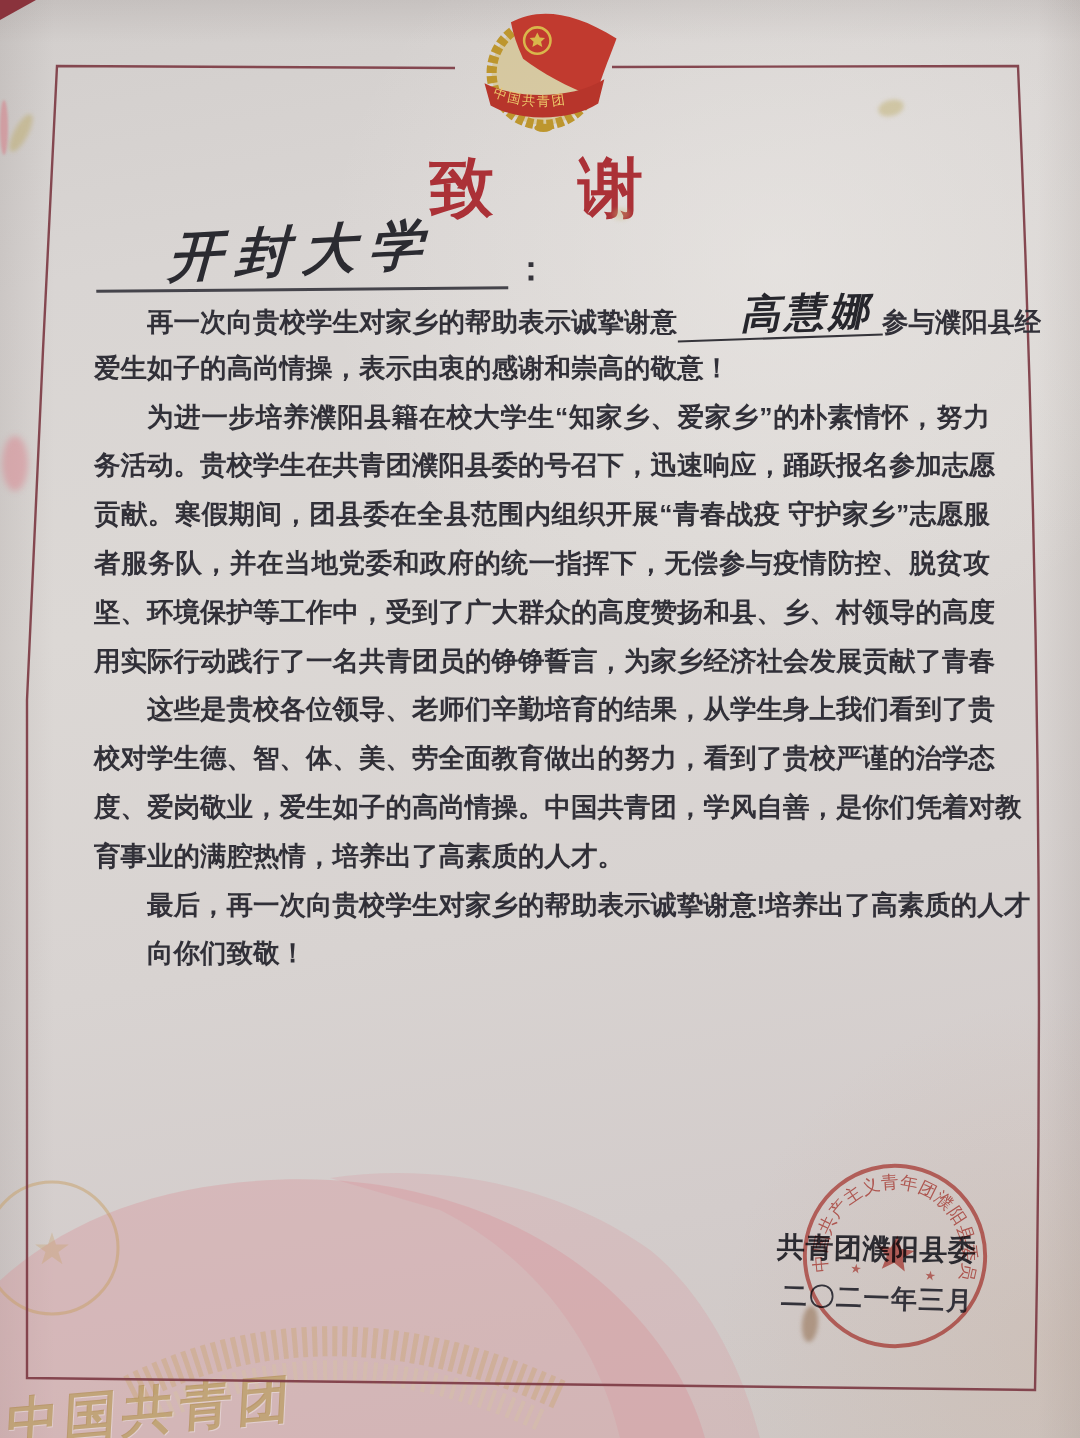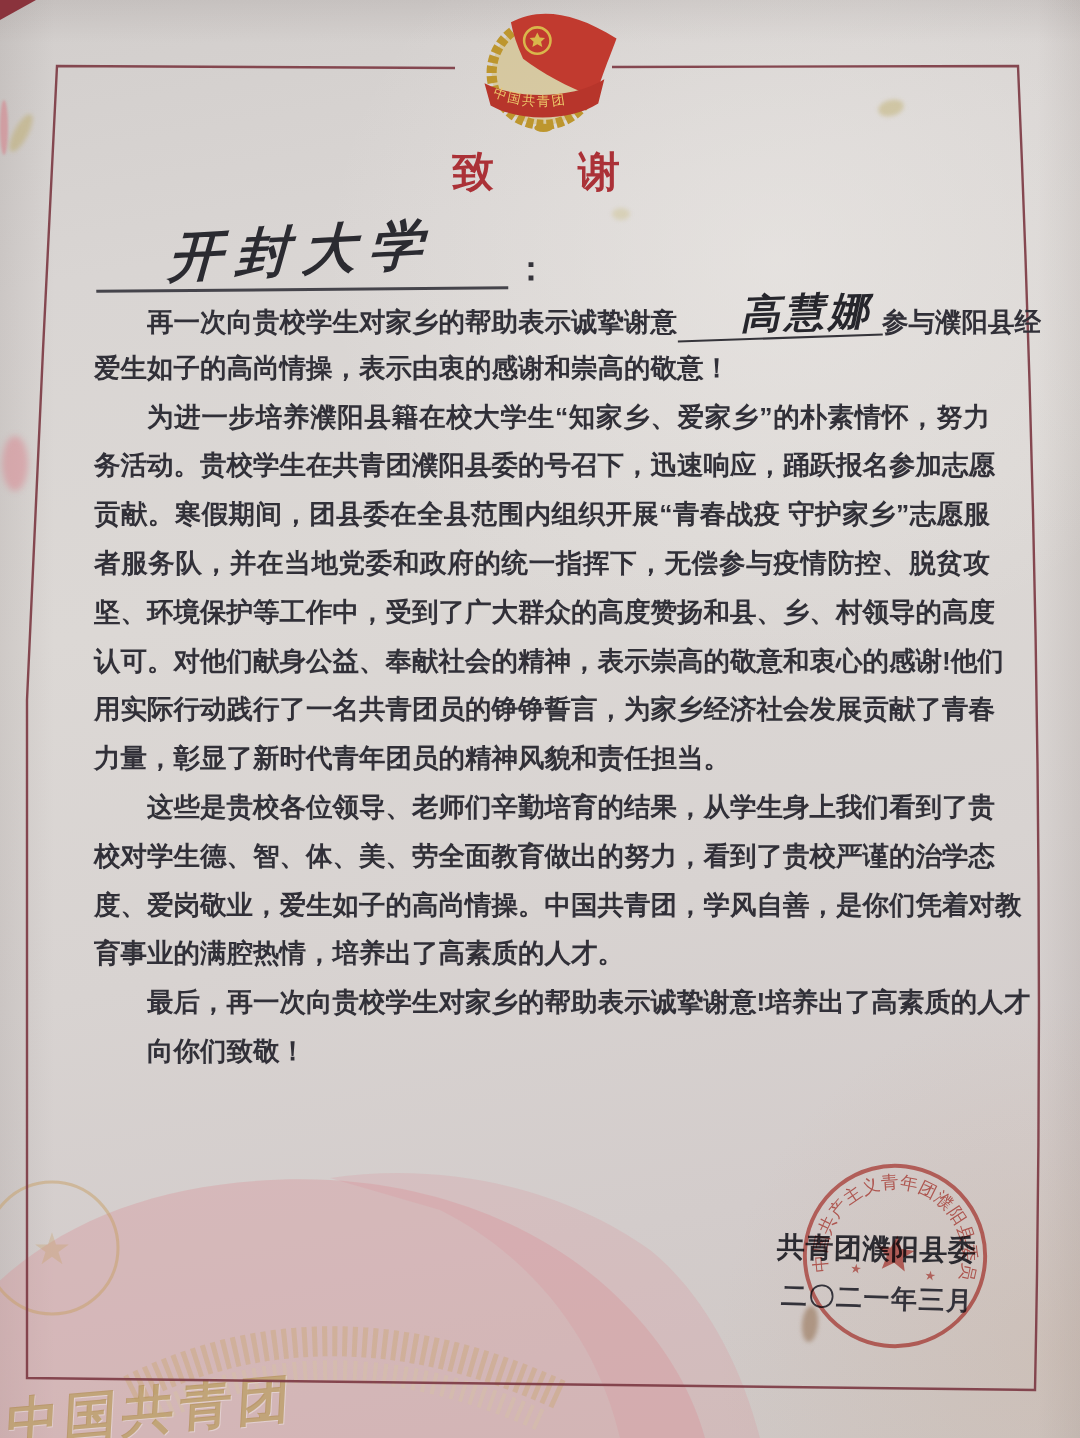--- a/index.html
+++ b/index.html
@@ -17,21 +17,21 @@
       linear-gradient(270deg, rgba(110,95,90,.12), rgba(110,95,90,0) 4%),
       linear-gradient(180deg, rgba(130,120,118,.16), rgba(130,120,118,0) 3%);
   }
   svg{position:absolute;left:0;top:0;}
   .frame-svg{width:1080px;height:1438px;z-index:6;}
   .wm-svg{left:0;top:1140px;width:960px;height:298px;z-index:2;}
   .emblem-svg{left:466px;top:2px;width:168px;height:132px;z-index:7;}
   .stamp-svg{left:797px;top:1158px;width:196px;height:196px;z-index:9;
     transform:rotate(7deg);opacity:.88;mix-blend-mode:multiply;}
   .title-row{position:absolute;left:0;top:144px;width:1072px;text-align:center;z-index:7;
-    font-family:Liberation Serif, serif;font-weight:700;font-size:42px;color:#ab3137;}
+    font-family:Liberation Serif, serif;font-weight:700;font-size:65px;color:#ab3137;}
   .title-row .t1{margin-right:82px;letter-spacing:2px;}
   .salutation{position:absolute;left:96px;top:224px;width:412px;height:64px;z-index:7;
     border-bottom:3px solid #45444b;transform:rotate(-.5deg);}
   .school{position:absolute;left:72px;bottom:0px;display:inline-block;
     font-family:"Liberation Serif",serif;font-style:italic;font-weight:600;
     font-size:54px;letter-spacing:13px;color:#2b2b31;transform:rotate(-2.5deg) skewX(-5deg);white-space:nowrap;}
   .colon{position:absolute;left:514px;top:246px;font-size:34px;font-weight:700;color:#34333a;z-index:7;}
   .bodytext{position:absolute;left:94px;top:295px;width:896px;z-index:7;color:#313038;}
   .bline{height:48.8px;line-height:48.8px;font-size:26.5px;font-weight:600;
     text-align:justify;white-space:nowrap;}
@@ -99,23 +99,21 @@
 
   <div class="bodytext">
     <div class="bline jl ind"><span>再一次向贵校学生对家乡的帮助表示诚挚谢意</span><span class="hand-name">高慧娜</span><span>参与濮阳县经</span></div>
     <div class="bline ll">爱生如子的高尚情操，表示由衷的感谢和崇高的敬意！</div>
 
     <div class="bline jl ind">为进一步培养濮阳县籍在校大学生“知家乡、爱家乡”的朴素情怀，努力</div>
     <div class="bline jl">务活动。贵校学生在共青团濮阳县委的号召下，迅速响应，踊跃报名参加志愿</div>
     <div class="bline jl">贡献。寒假期间，团县委在全县范围内组织开展“青春战疫 守护家乡”志愿服</div>
     <div class="bline jl">者服务队，并在当地党委和政府的统一指挥下，无偿参与疫情防控、脱贫攻</div>
     <div class="bline jl">坚、环境保护等工作中，受到了广大群众的高度赞扬和县、乡、村领导的高度</div>
-    <div class="bline jl">认可。对他们献身公益、奉献社会的精神，表示崇高的敬意和衷心的感谢!他们</div>
     <div class="bline jl">用实际行动践行了一名共青团员的铮铮誓言，为家乡经济社会发展贡献了青春</div>
-    <div class="bline ll">力量，彰显了新时代青年团员的精神风貌和责任担当。</div>
 
     <div class="bline jl ind">这些是贵校各位领导、老师们辛勤培育的结果，从学生身上我们看到了贵</div>
     <div class="bline jl">校对学生德、智、体、美、劳全面教育做出的努力，看到了贵校严谨的治学态</div>
     <div class="bline jl">度、爱岗敬业，爱生如子的高尚情操。中国共青团，学风自善，是你们凭着对教</div>
     <div class="bline ll">育事业的满腔热情，培养出了高素质的人才。</div>
 
     <div class="bline jl ind">最后，再一次向贵校学生对家乡的帮助表示诚挚谢意!培养出了高素质的人才</div>
 
     <div class="bline ll ind">向你们致敬！</div>
   </div>

